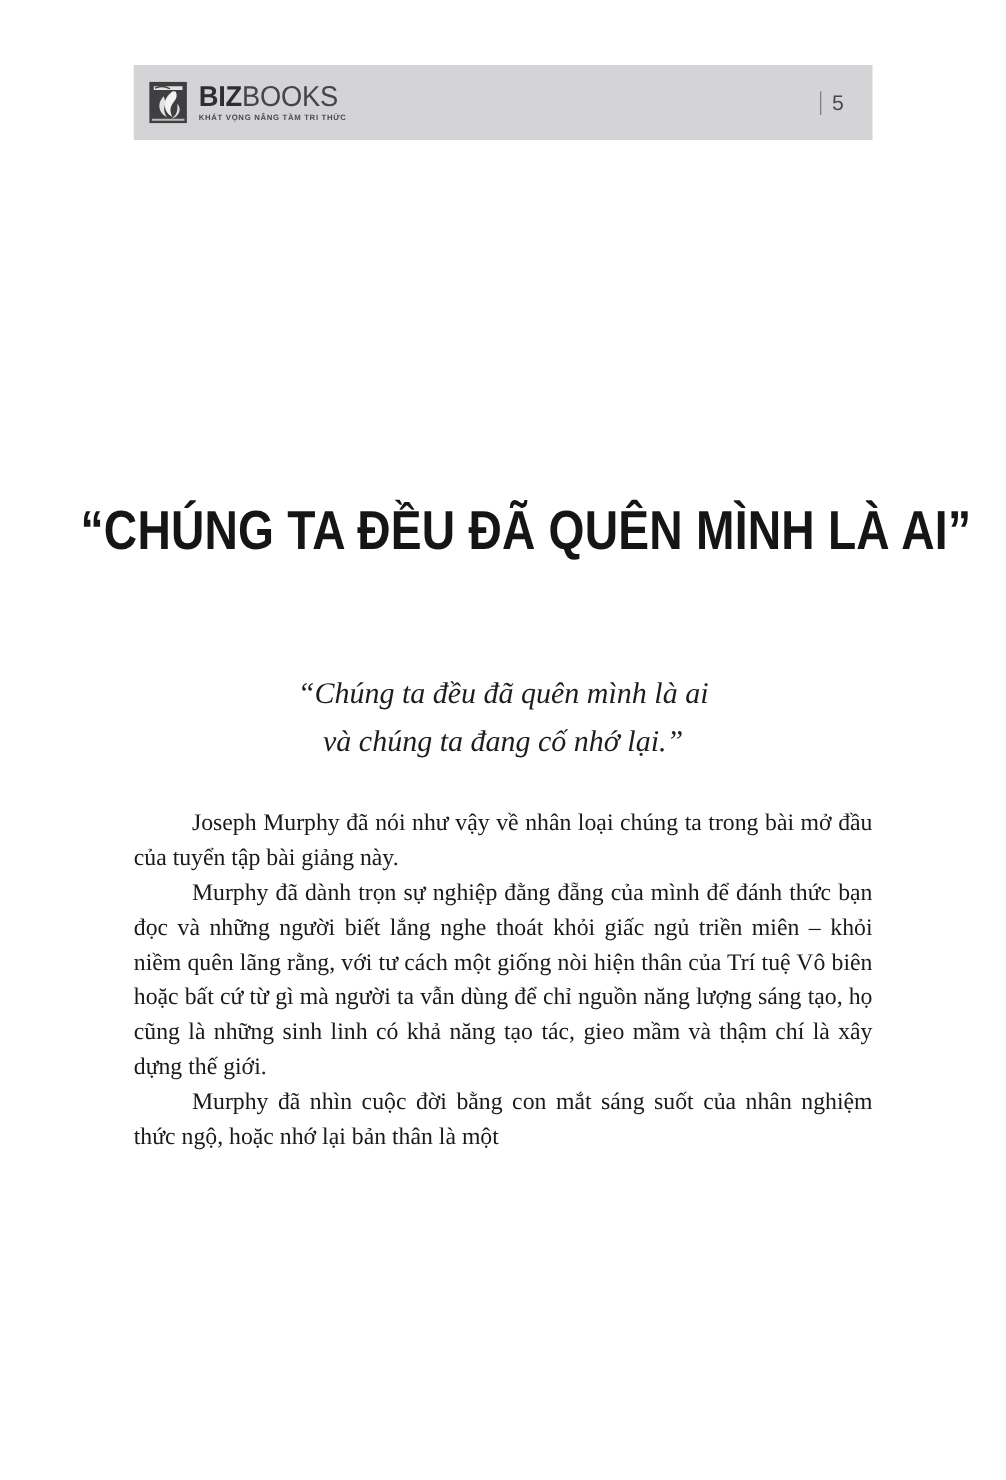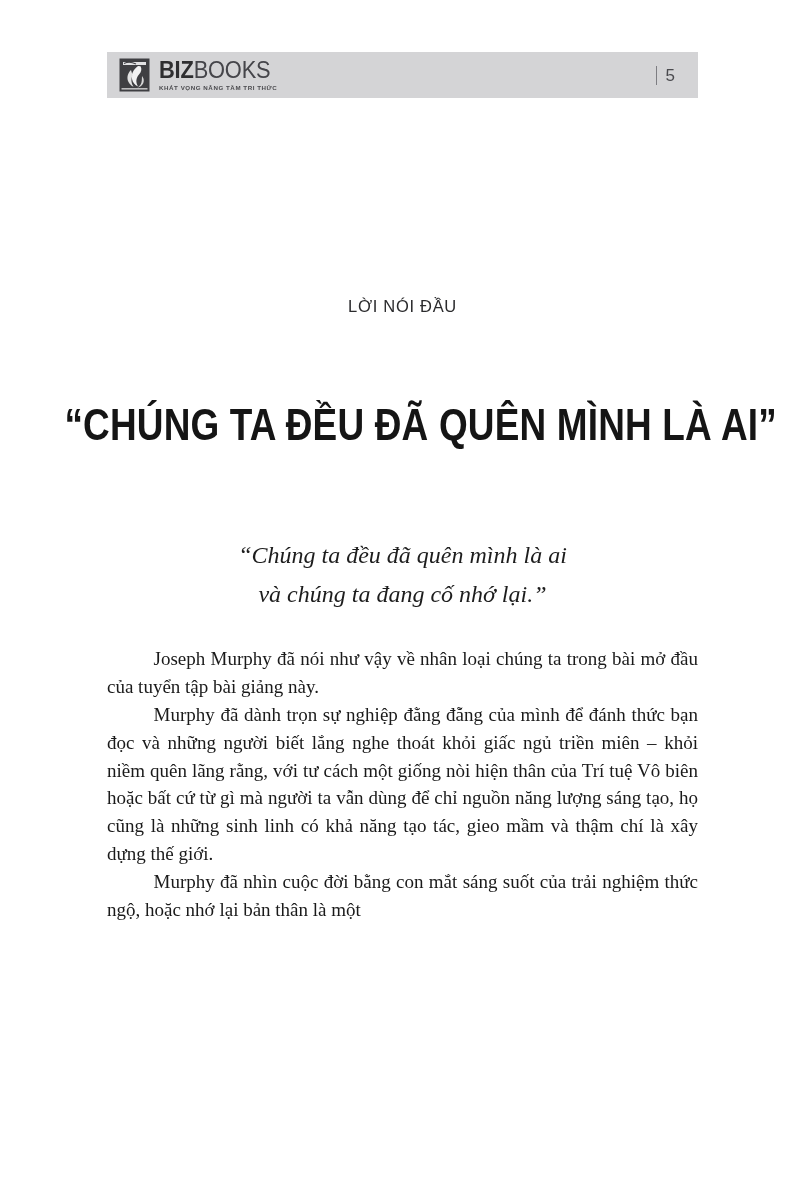--- a/index.html
+++ b/index.html
@@ -23,21 +23,21 @@
     inset: 0;
     background: #ffffff;
   }
 
   
   .header-bar {
     position: absolute;
     left: 107px;
     top: 52px;
     width: 591px;
-    height: 46px;
+    height: 60px;
     background: #d4d4d6;
     display: flex;
     align-items: center;
     box-sizing: border-box;
   }
 
   .brand {
     display: flex;
     align-items: center;
     margin-left: 12px;
@@ -197,28 +197,27 @@
     </div>
 
     <div class="header-spacer"></div>
 
     <div class="folio">
       <span class="folio-rule"></span>
       <span>5</span>
     </div>
   </div>
 
-  <div class="eyebrow">LỜI NÓI ĐẦU</div>
 
   <h1 class="display-title">“CHÚNG TA ĐỀU ĐÃ QUÊN MÌNH LÀ AI”</h1>
 
   <div class="epigraph">
     <span class="line">“Chúng ta đều đã quên mình là ai</span>
     <span class="line">và chúng ta đang cố nhớ lại.”</span>
   </div>
 
   <div class="body-copy">
     <p>Joseph Murphy đã nói như vậy về nhân loại chúng ta trong bài mở đầu của tuyển tập bài giảng này.</p>
     <p>Murphy đã dành trọn sự nghiệp đằng đẵng của mình để đánh thức bạn đọc và những người biết lắng nghe thoát khỏi giấc ngủ triền miên – khỏi niềm quên lãng rằng, với tư cách một giống nòi hiện thân của Trí tuệ Vô biên hoặc bất cứ từ gì mà người ta vẫn dùng để chỉ nguồn năng lượng sáng tạo, họ cũng là những sinh linh có khả năng tạo tác, gieo mầm và thậm chí là xây dựng thế giới.</p>
-    <p>Murphy đã nhìn cuộc đời bằng con mắt sáng suốt của trải nghiệm thức ngộ, hoặc nhớ lại bản thân là một</p>
+    <p>Murphy đã nhìn cuộc đời bằng con mắt sáng suốt của nhân nghiệm thức ngộ, hoặc nhớ lại bản thân là một</p>
   </div>
 
 </div>
 
 </body></html>

